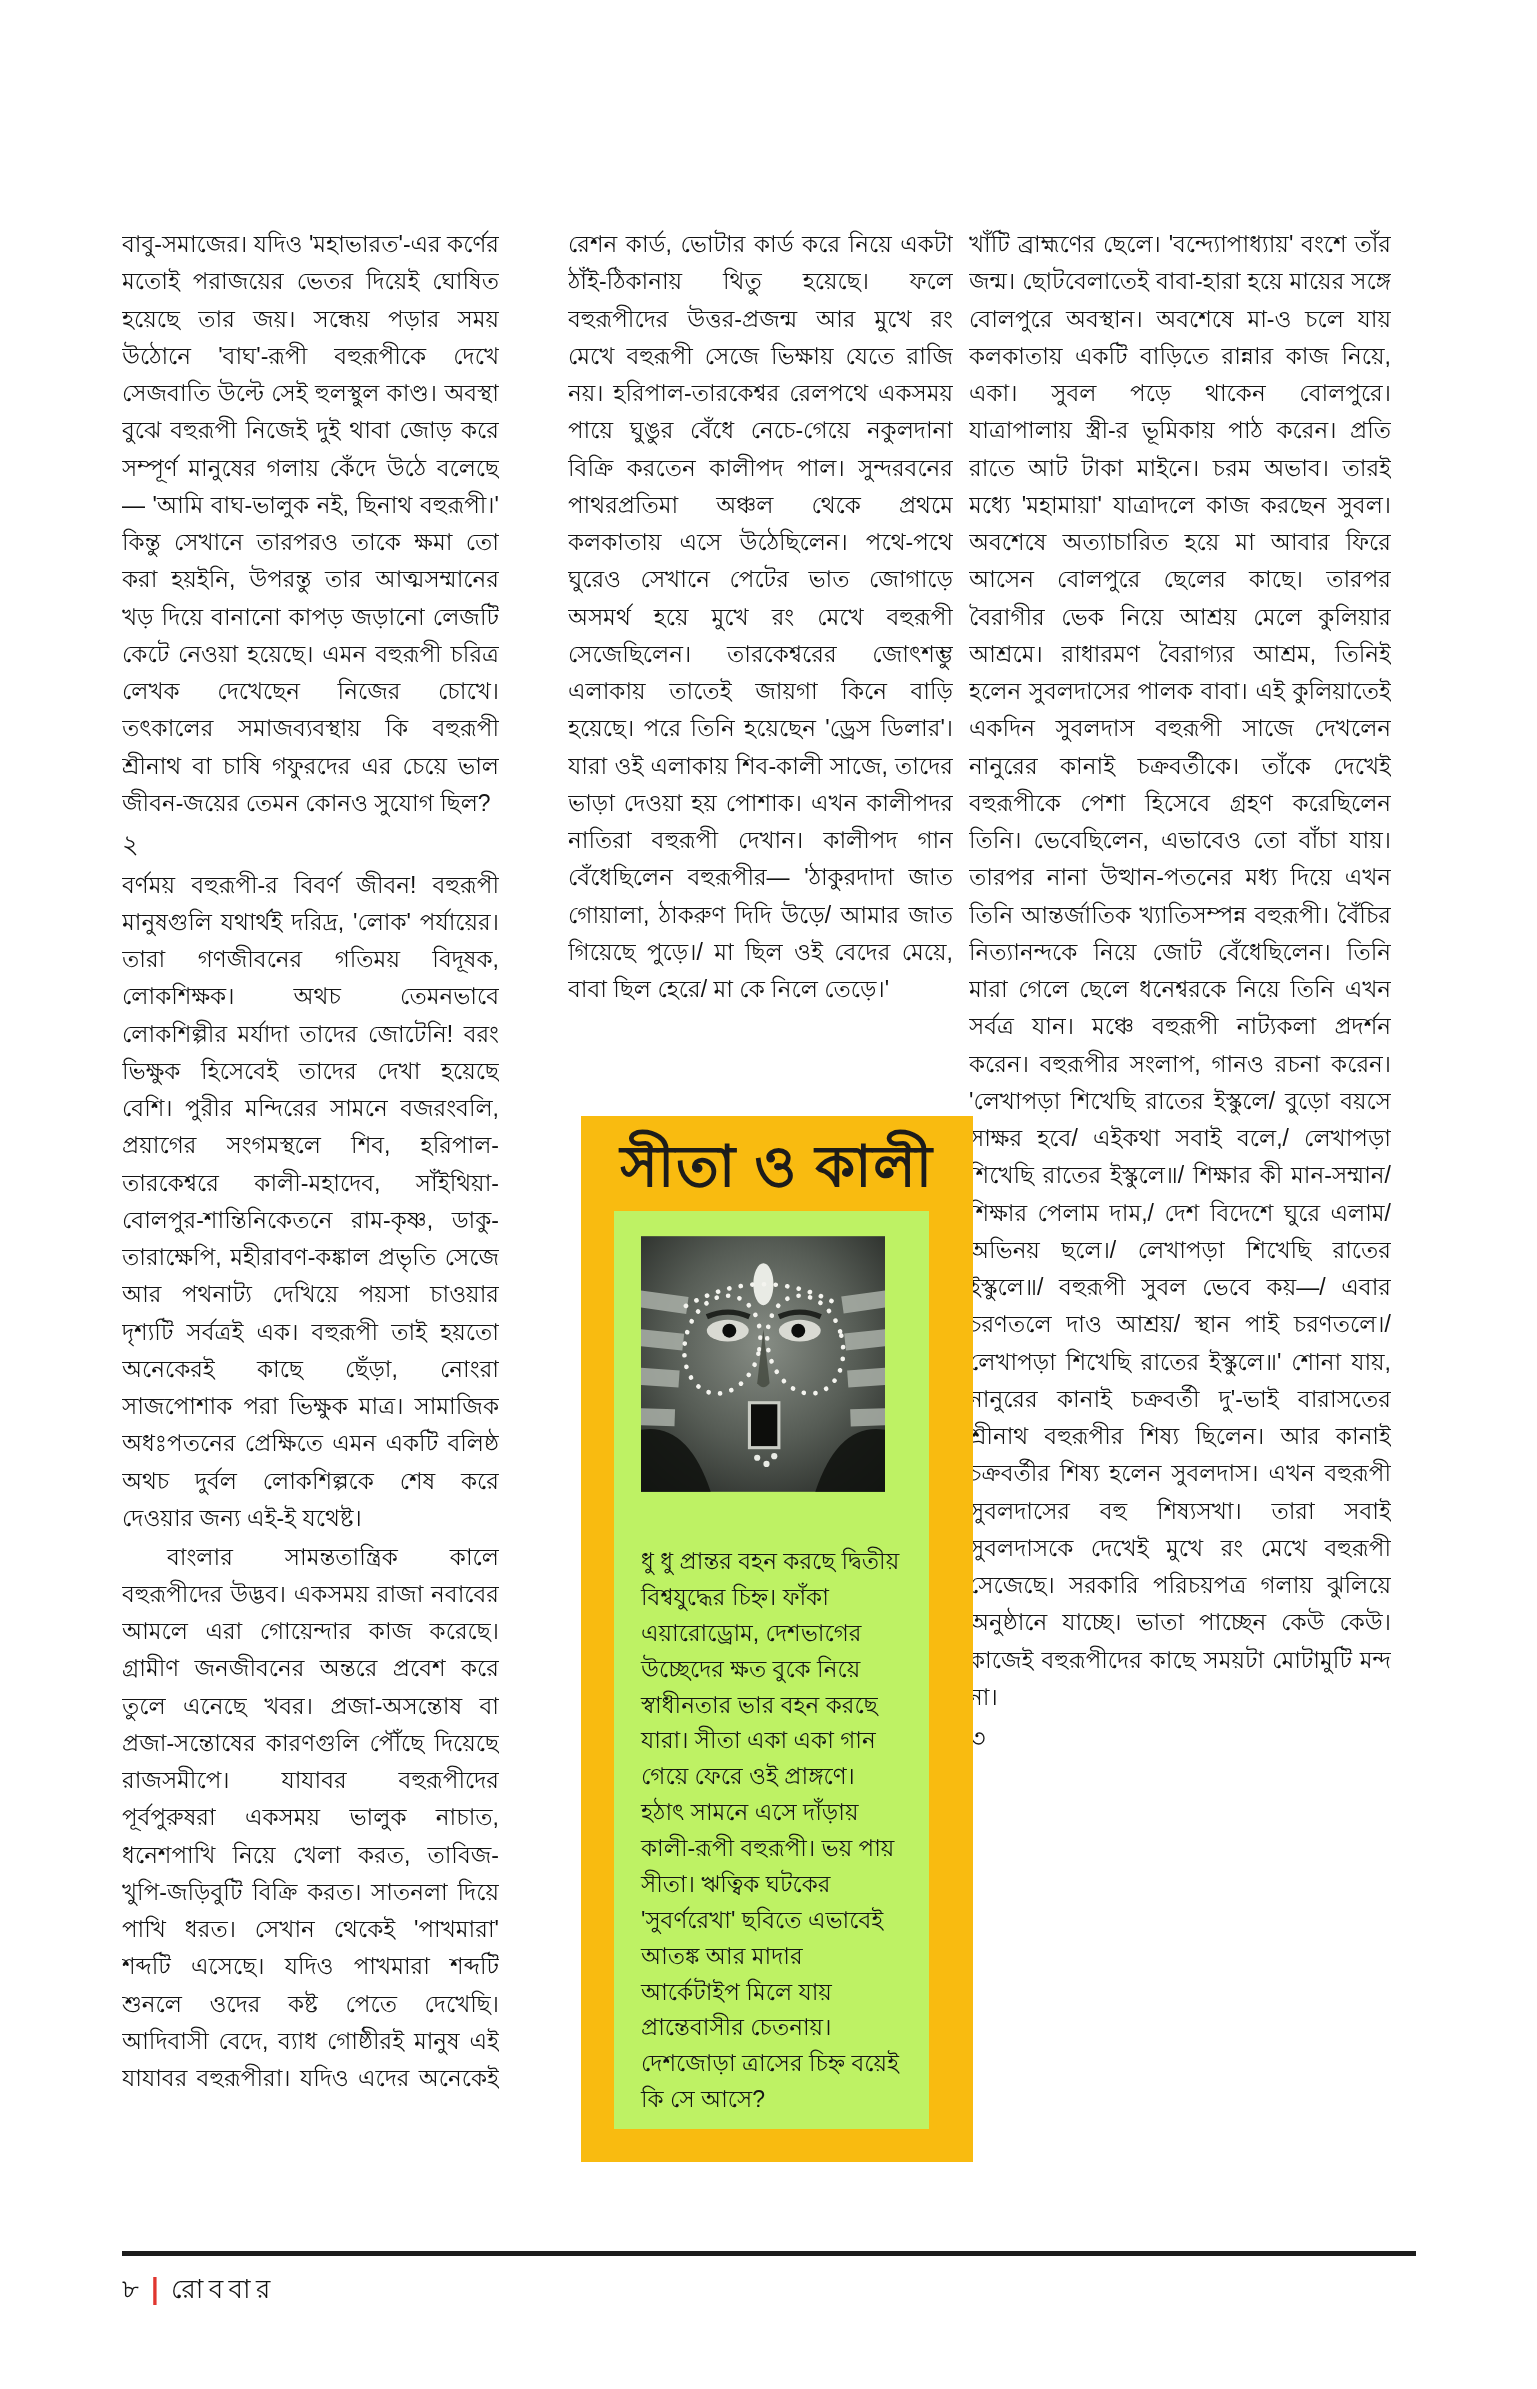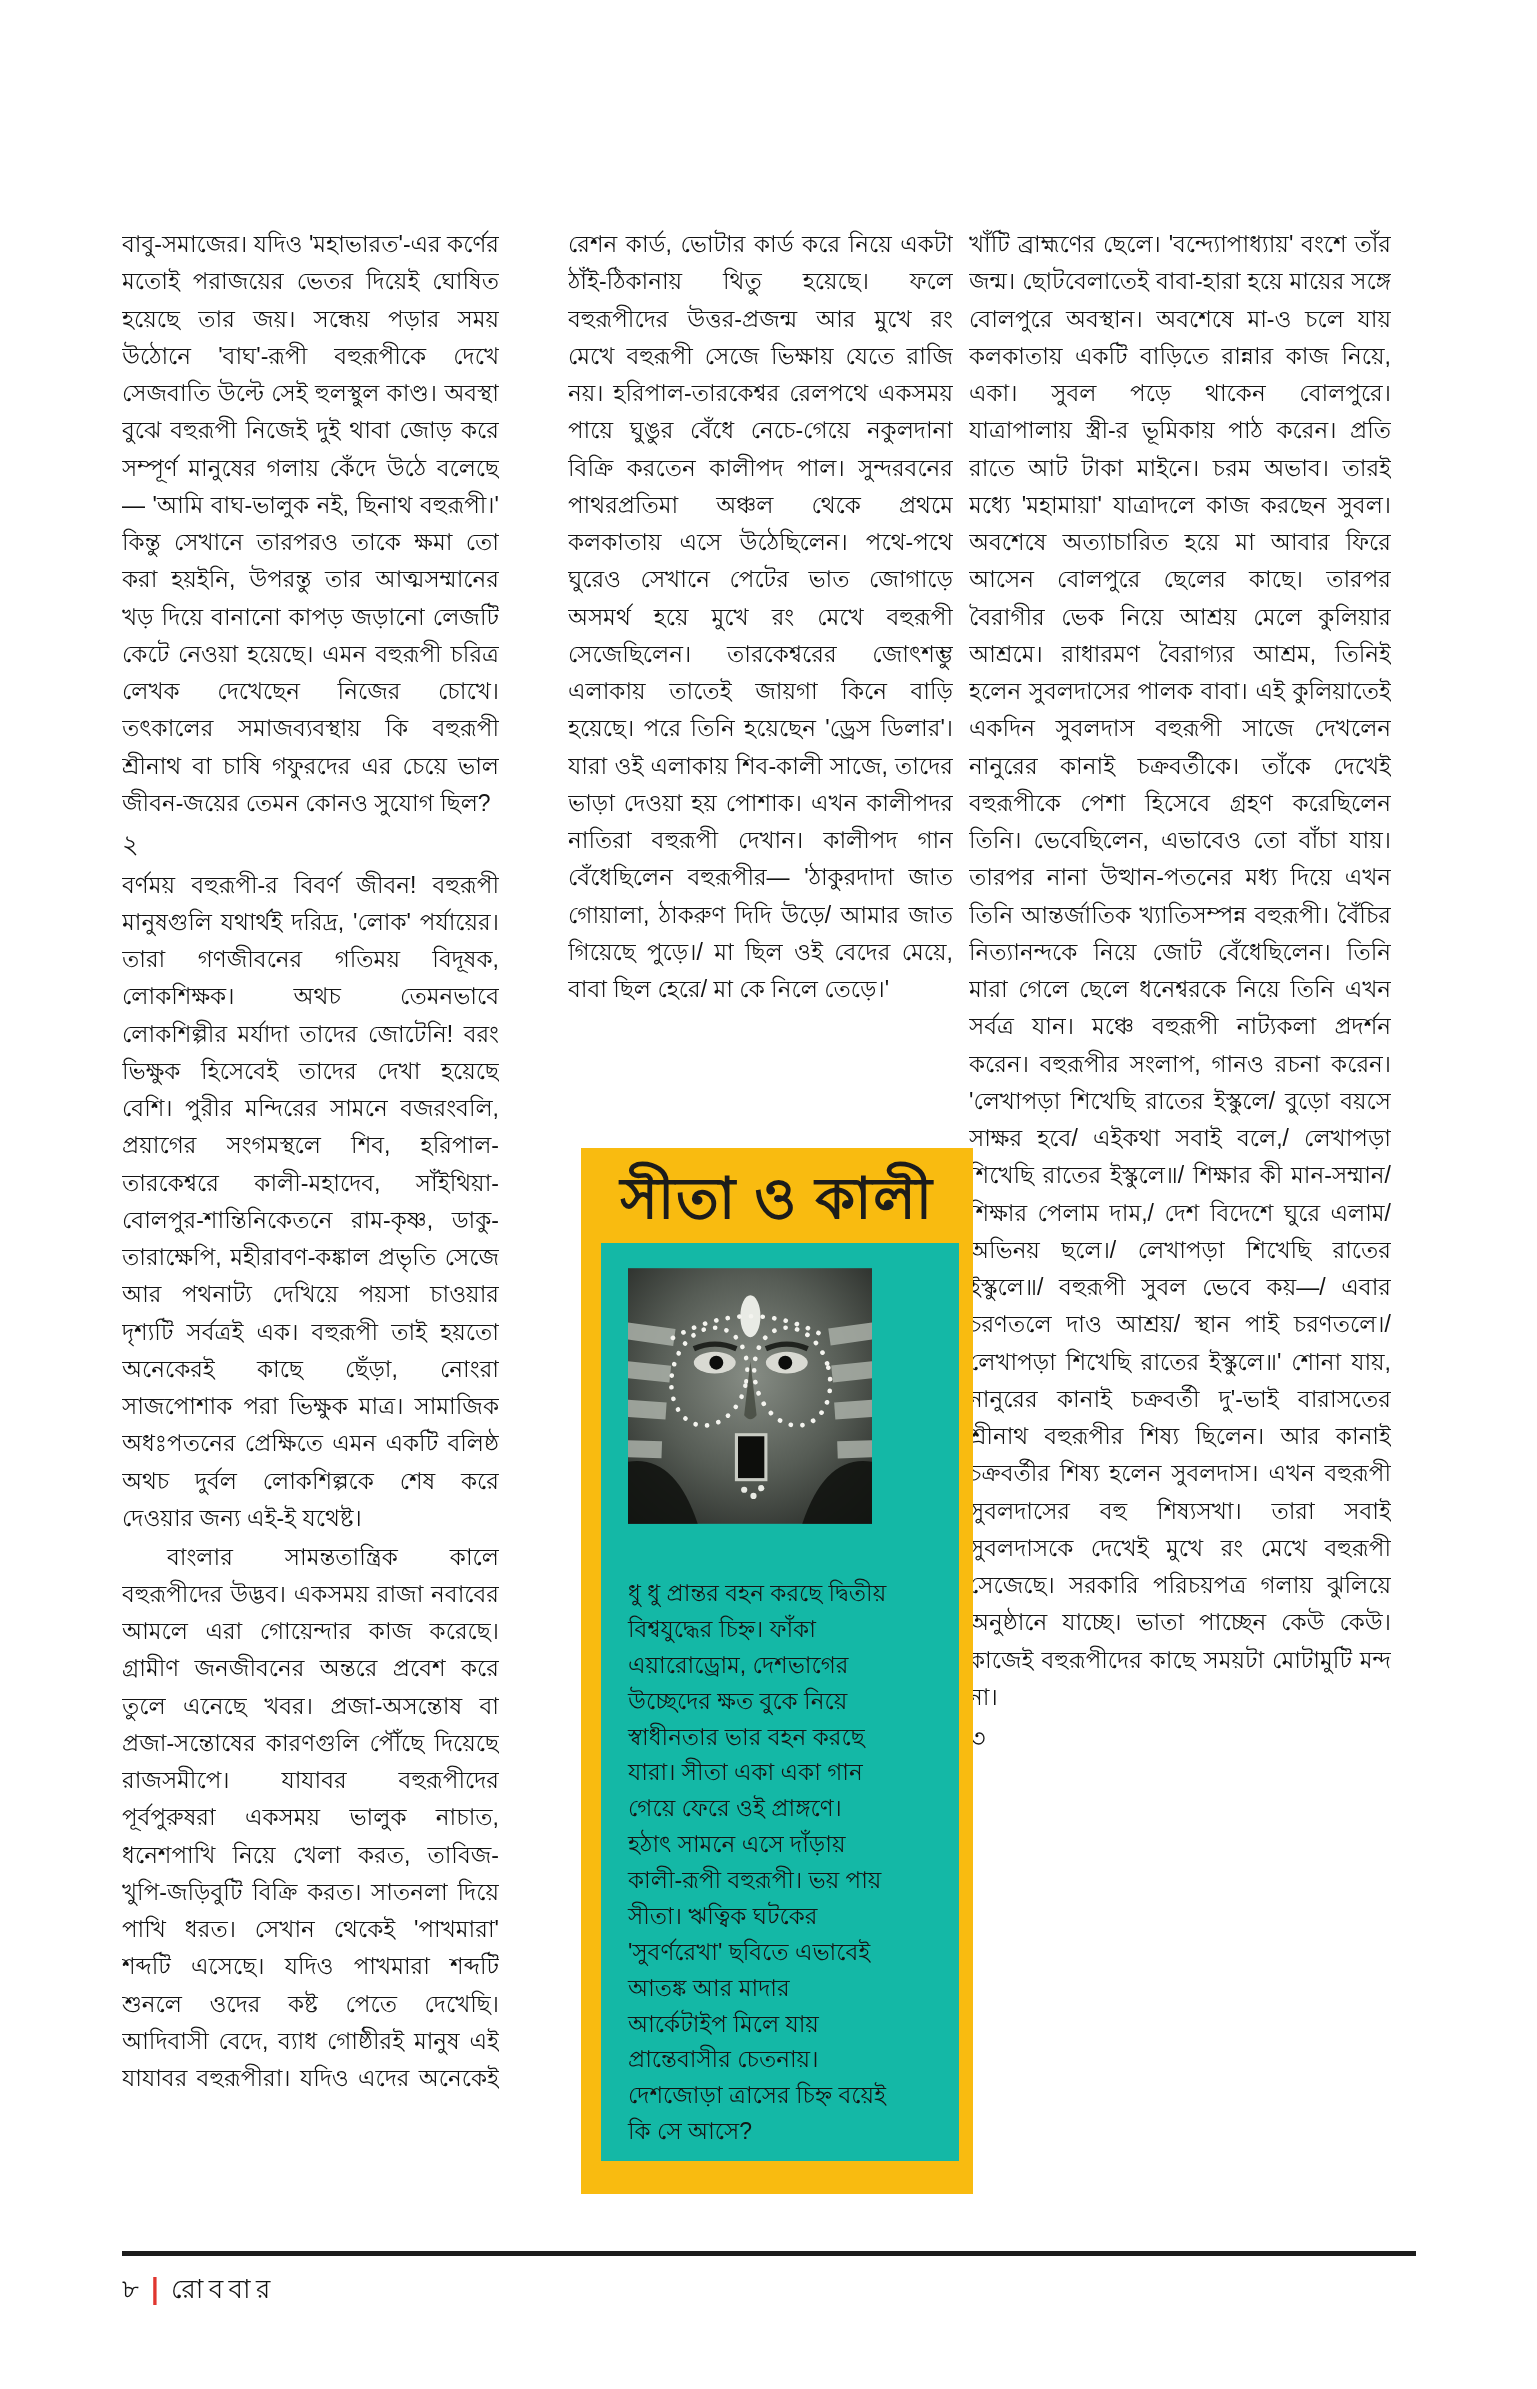--- a/index.html
+++ b/index.html
@@ -13,30 +13,29 @@
   .col p.indent { text-indent:45px; }
   .col p + p { margin-top:1.6px; }
   .section-num { font-size:25.6px; margin:42px 0 15.5px 3.1px; text-align:left; }
   #col1 { left:122px;  top:226px; width:377px;  height:1868px; }
   #col2 { left:568px;  top:226px; width:385px;  height:880px; }
   #col3 { left:969px; top:226px; width:422px;  height:1972px; }
 
   .sidebar {
     position:absolute; left:581px; top:1116px; width:392px; height:1046px;
     background:#F9BB10;
-    margin-top:32px;
   }
   .sidebar-title {
     position:absolute; left:0; top:15.5px; width:100%;
     text-align:center; font-size:57px; font-weight:bold; color:#1d1c1a;
     letter-spacing:1.6px; line-height:1.2;
   }
   .sidebar-inner {
-    position:absolute; left:20px; top:95px; width:358px; height:918px;
-    background:#14b8a6;
+    position:absolute; left:33px; top:95px; width:315px; height:918px;
+    background:#bef264;
   }
   .photo-frame { position:absolute; left:27px; top:25px; width:244px; height:256px; overflow:hidden; }
   .photo-frame svg { display:block; }
   .sidebar-text {
     position:absolute; left:27px; top:333px; width:260px;
     font-size:23px; line-height:1.56; text-align:left;
   }
 
   .footer-rule { position:absolute; left:122px; top:2251px; width:1294px; height:4.7px; background:#1c1c1c; }
   .footer {

